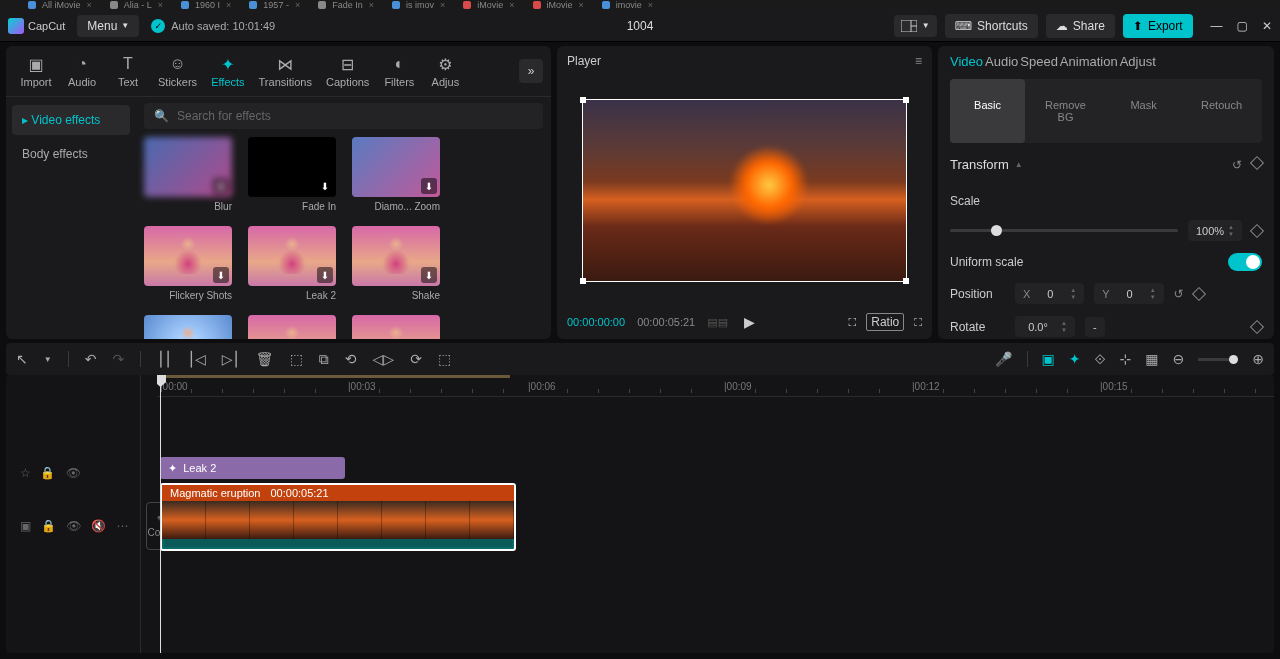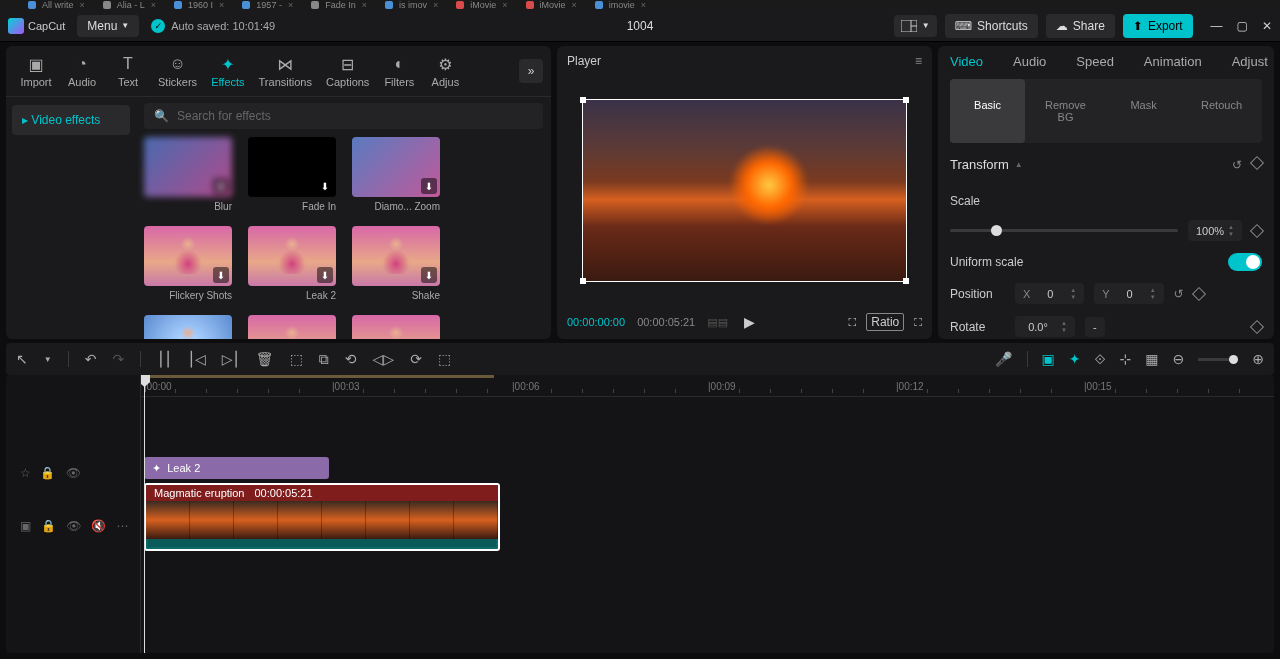--- a/index.html
+++ b/index.html
@@ -57,21 +57,21 @@
 .h-tl{top:-3px;left:-3px}.h-tr{top:-3px;right:-3px}.h-bl{bottom:-3px;left:-3px}.h-br{bottom:-3px;right:-3px}
 .player-controls { display: flex; align-items: center; gap: 12px; margin-top: 8px; font-size: 11px; }
 .pc-time { color: #00c4cc; }
 .pc-time2 { color: #888; }
 .pc-play { margin-left: 4px; font-size: 14px; color: #ccc; }
 .pc-right { margin-left: auto; display: flex; gap: 10px; align-items: center; color: #ccc; }
 .ratio-box { border: 1px solid #888; padding: 1px 4px; font-size: 12px; border-radius: 2px; }
 
 
 .props-panel { flex: 1; background: #1a1a1c; border-radius: 6px; padding: 8px 12px; overflow: hidden; }
-.prop-tabs { display: flex; gap: 30px; font-size: 13px; color: #aaa; margin-bottom: 10px; }
+.prop-tabs { display: flex; gap: 2px; font-size: 13px; color: #aaa; margin-bottom: 10px; }
 .ptab { cursor: pointer; }
 .ptab.active { color: #00c4cc; }
 .sub-tabs { display: flex; background: #232325; border-radius: 4px; margin-bottom: 14px; }
 .stab { flex: 1; text-align: center; padding: 20px; font-size: 11px; color: #888; cursor: pointer; }
 .stab.active { background: #3a3a3c; color: #fff; border-radius: 4px; }
 .section-head { display: flex; justify-content: space-between; align-items: center; margin-bottom: 22px; }
 .section-title { font-size: 13px; color: #ddd; font-weight: 500; display: flex; align-items: center; gap: 6px; }
 .kf-icons { display: flex; gap: 10px; color: #888; }
 .prop-row { display: flex; align-items: center; gap: 10px; margin-bottom: 12px; font-size: 12px; color: #ccc; }
 .prop-label { width: 55px; }
@@ -93,46 +93,46 @@
 .tool-active { color: #00c4cc; }
 
 
 .timeline { flex: 1; background: #141416; margin: 0 6px 4px 6px; border-radius: 4px; display: flex; position: relative; height: 278px; }
 .tl-left { width: 135px; border-right: 1px solid #2a2a2c; display: flex; flex-direction: column; }
 .tl-left-spacer { height: 82px; }
 .track-controls { height: 32px; display: flex; align-items: center; gap: 10px; padding-left: 14px; color: #666; font-size: 12px; }
 .track-controls.main { height: 70px; }
 .cover-box { border: 1px solid #444; border-radius: 4px; width: 38px; height: 48px; display: flex; flex-direction: column; align-items: center; justify-content: center; gap: 2px; color: #888; font-size: 10px; margin-left: 8px; }
 
-.tl-main { flex: 1; position: relative; overflow: hidden; }
+.tl-main { flex: 1; position: relative; overflow: hidden; margin-left: 16px; }
 .ruler { height: 22px; border-bottom: 1px solid #2a2a2c; position: relative; }
 .ruler-bar { position: absolute; top: 0; left: 0; height: 3px; background: #6a5a3a; width: 353px; }
 .rtick { position: absolute; top: 6px; font-size: 10px; color: #777; }
 .rminor { position: absolute; top: 14px; width: 1px; height: 4px; background: #444; }
 
 .playhead { position: absolute; top: 0; bottom: 0; width: 1px; background: #ddd; left: 3px; z-index: 10; }
 .playhead::before { content: ''; position: absolute; top: -2px; left: -5px; width: 11px; height: 14px; background: #ddd; border-radius: 2px 2px 0 0; clip-path: polygon(0 0, 100% 0, 100% 65%, 50% 100%, 0 65%); }
 
 .tracks-area { position: relative; padding-top: 60px; }
 .effect-clip { position: absolute; left: 3px; top: 60px; width: 185px; height: 22px; background: #8a6aa8; border-radius: 3px; display: flex; align-items: center; padding: 0 8px; gap: 6px; font-size: 11px; color: #fff; }
 .video-clip { position: absolute; left: 3px; top: 86px; width: 356px; height: 68px; background: #0a6a6a; border: 2px solid #fff; border-radius: 3px; overflow: hidden; }
-.clip-header { background: #7f1d1d; padding: 2px 8px; font-size: 11px; color: #fff; display: flex; gap: 10px; }
+.clip-header { background: #c2410c; padding: 2px 8px; font-size: 11px; color: #fff; display: flex; gap: 10px; }
 .clip-thumbs { display: flex; height: 38px; background: #2a1a10; }
 .clip-thumb { flex: 1; background: linear-gradient(180deg, #3a2a20 0%, #d66020 50%, #3a1a10 100%); border-right: 1px solid rgba(0,0,0,0.3); }
 .clip-audio { height: 8px; background: #0a5a5a; margin: 0 2px 2px 2px; }
 
 svg { display: block; }
 </style>
 </head>
 <body>
 
 <div class="browser-tabs">
     <div class="btab">
       <span class="dot" style="background:#4a90d9"></span>
-      <span>All write</span>
+      <span>All iMovie</span>
       <span class="x">×</span>
     </div>
     <div class="btab">
       <span class="dot" style="background:#888"></span>
       <span>Alia - L</span>
       <span class="x">×</span>
     </div>
     <div class="btab">
       <span class="dot" style="background:#4a90d9"></span>
       <span>1960 I</span>
@@ -251,20 +251,21 @@
         </div>
         <div class="mtab">
           <div class="mtab-icon">⚙</div>
           <span>Adjus</span>
         </div>
         <div class="expand-arrows">»</div>
     </div>
     <div class="media-body">
       <div class="media-sidebar" id="esidebar">
           <div class="side-item active">▸ Video effects</div>
+          <div class="side-item">Body effects</div>
         </div>
       <div class="media-content">
         <div class="search-box">
           <span>🔍</span>
           <span style="color:#666">Search for effects</span>
         </div>
         <div class="effect-grid" id="egrid">
             <div class="effect-card">
               <div class="effect-thumb" style="background:linear-gradient(135deg,#4a6ab0,#b04a8a);filter:blur(3px)">
                 <div class="dl-icon">⬇</div>

